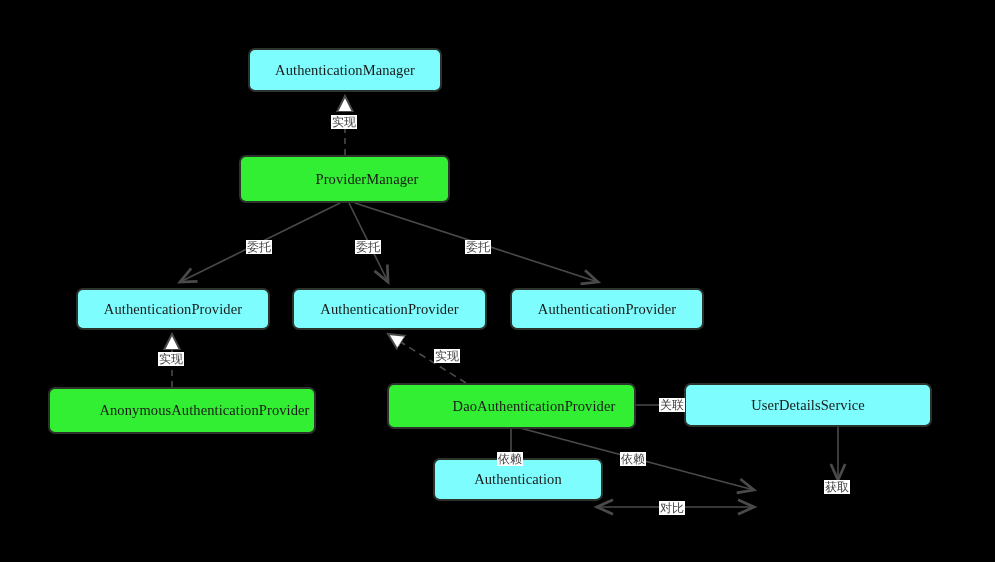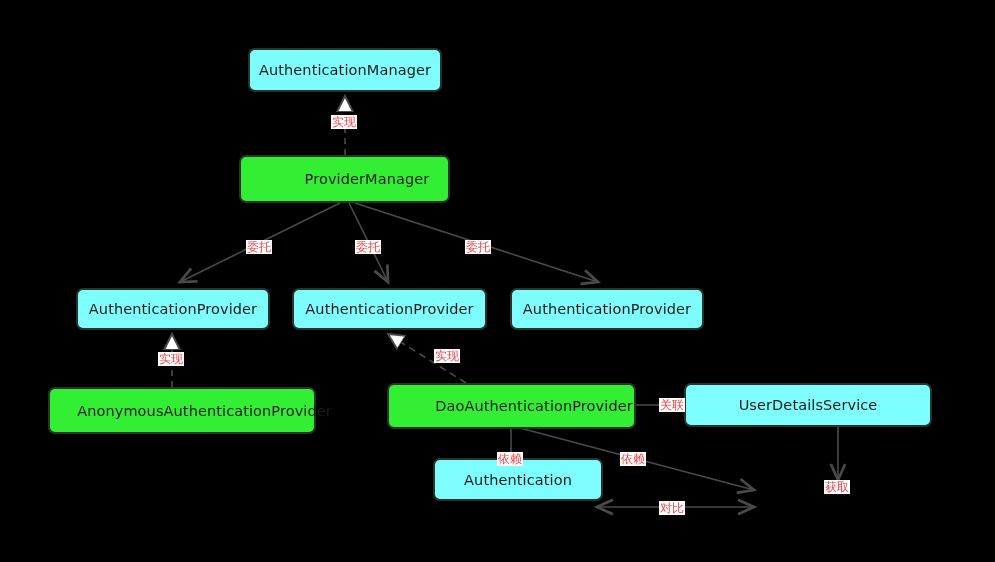--- a/index.html
+++ b/index.html
@@ -30,32 +30,33 @@
     align-items: center;
     justify-content: center;
     border: 2px solid #2b332b;
     border-radius: 7px;
     color: #1a1a1a;
     font-size: 14.5px;
     letter-spacing: 0.1px;
     text-align: left;
     white-space: nowrap;
     z-index: 2;
+    font-family: Liberation Serif, serif;
   }
   .node.iface {
     background: #7dfdfd;
   }
   .node.impl {
     background: #33ef33;
     padding-left: 45px;
   }
   .edge-label {
     position: absolute;
     background: #ffffff;
-    color: #ef4444;
+    color: #404040;
     font-size: 12px;
     line-height: 13px;
     padding: 1px 1px 0 1px;
     box-sizing: border-box;
     white-space: nowrap;
     z-index: 3;
     font-family: "DejaVu Sans", "Liberation Sans", sans-serif;
   }
 </style>
 </head>

